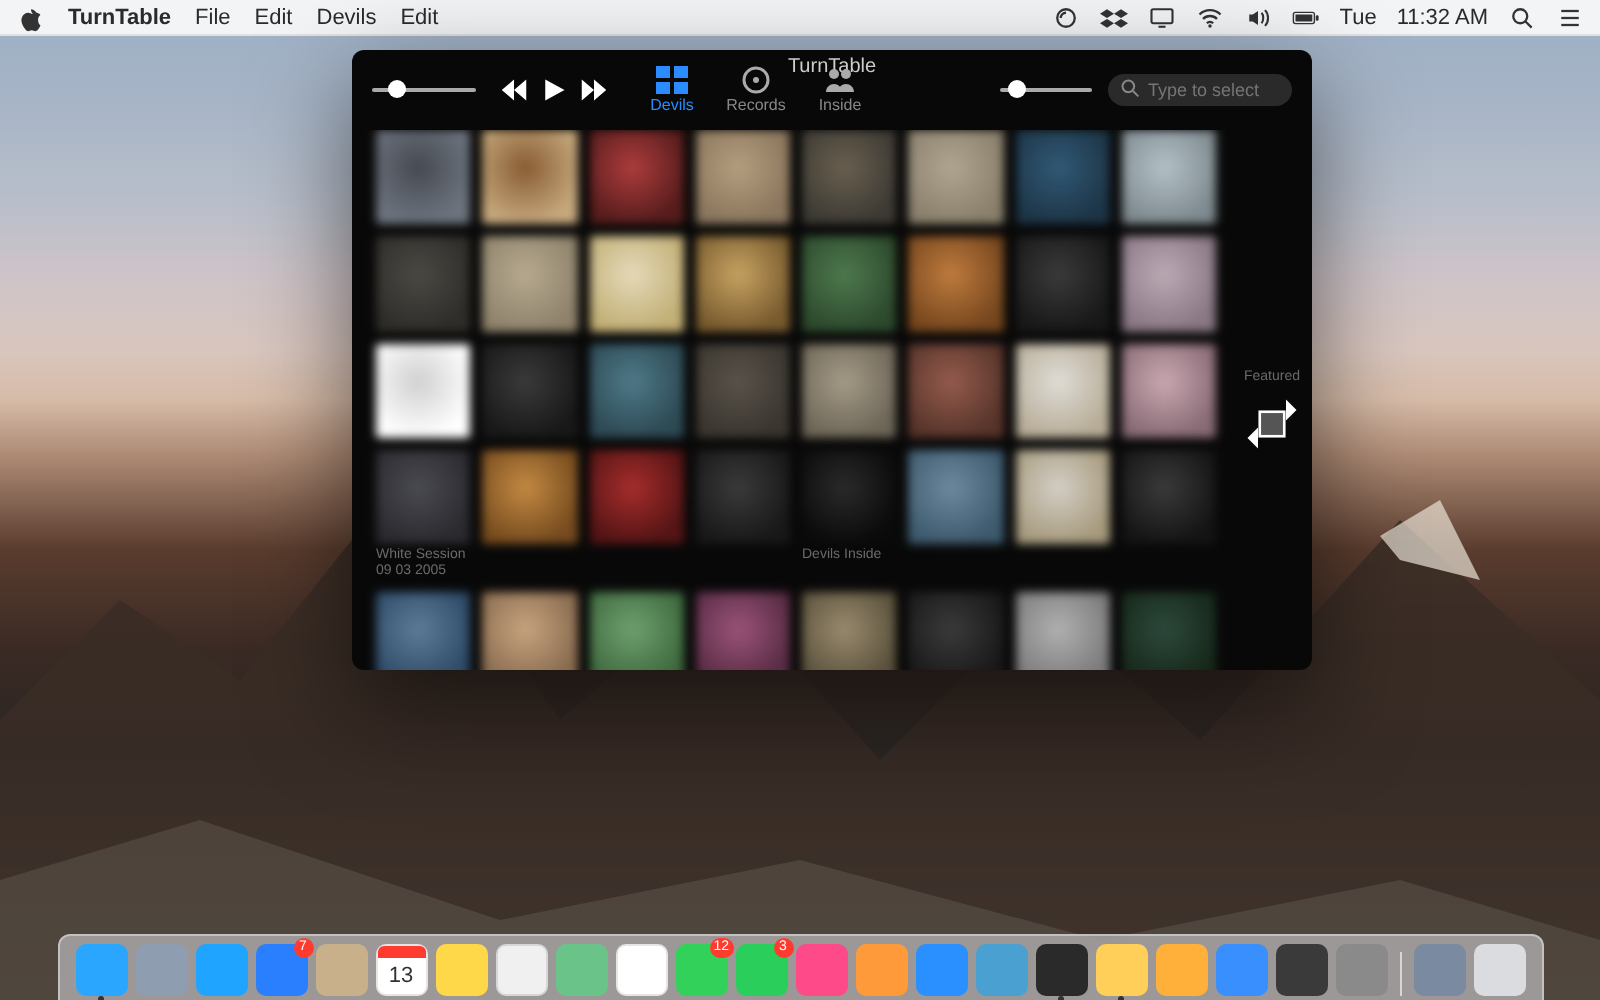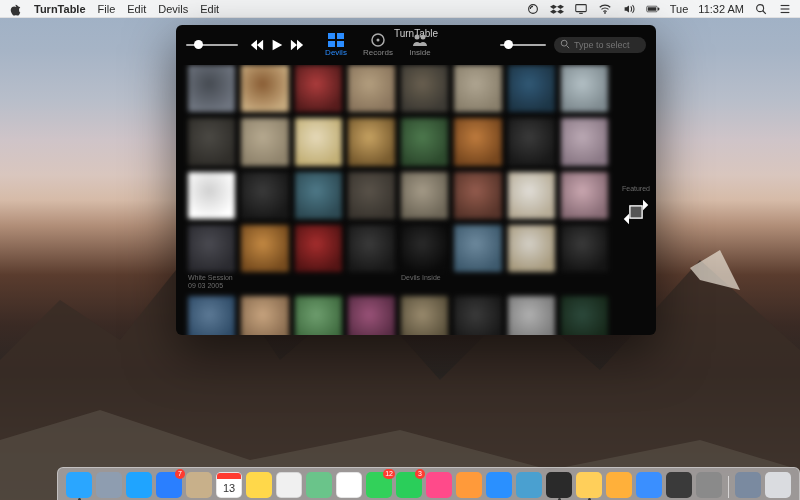--- a/index.html
+++ b/index.html
@@ -82,21 +82,21 @@
   .album-caption { font-size:7px; color:#6c6c6c; line-height:1.15; margin-top:2px; min-height:0; overflow:hidden; }
 
   .side-widget {
     position:absolute; right:6px; top:120px; display:flex; flex-direction:column; align-items:center; gap:2px;
   }
   .side-widget .lbl { font-size:7px; color:#6a6a6a; margin-bottom:4px; }
   .cycle-icon { width:28px; height:28px; }
   .cycle-icon svg { width:28px; height:28px; }
 
   
-  .dock-wrap { position:absolute; bottom:0; left:0; right:0; display:flex; justify-content:flex-end; }
+  .dock-wrap { position:absolute; bottom:0; left:0; right:0; display:flex; justify-content:center; }
   .dock {
     display:flex; align-items:flex-end; gap:4px;
     padding:4px 8px 2px 8px;
     background: rgba(220,220,225,0.55);
     border:1px solid rgba(255,255,255,0.4);
     border-bottom:none;
     border-radius:6px 6px 0 0;
     backdrop-filter: blur(8px);
   }
   .dock-item { width:26px; height:26px; border-radius:5px; display:flex; align-items:center; justify-content:center; position:relative; }

